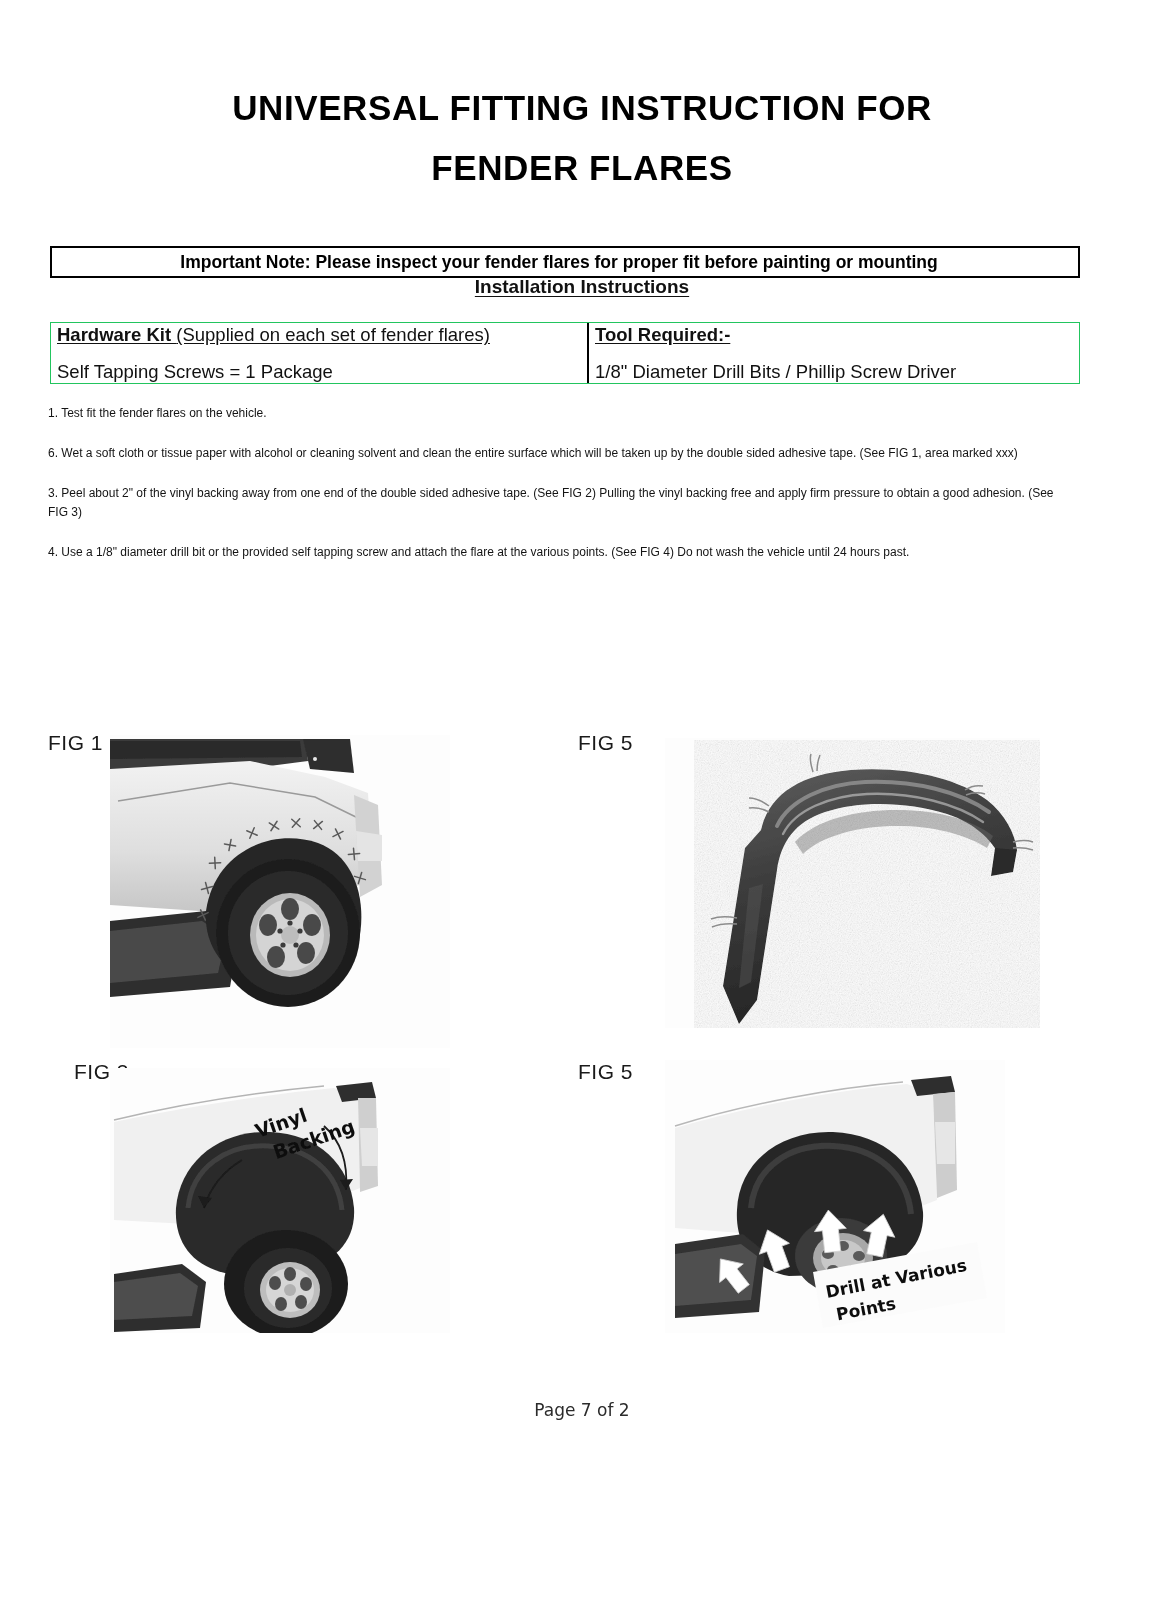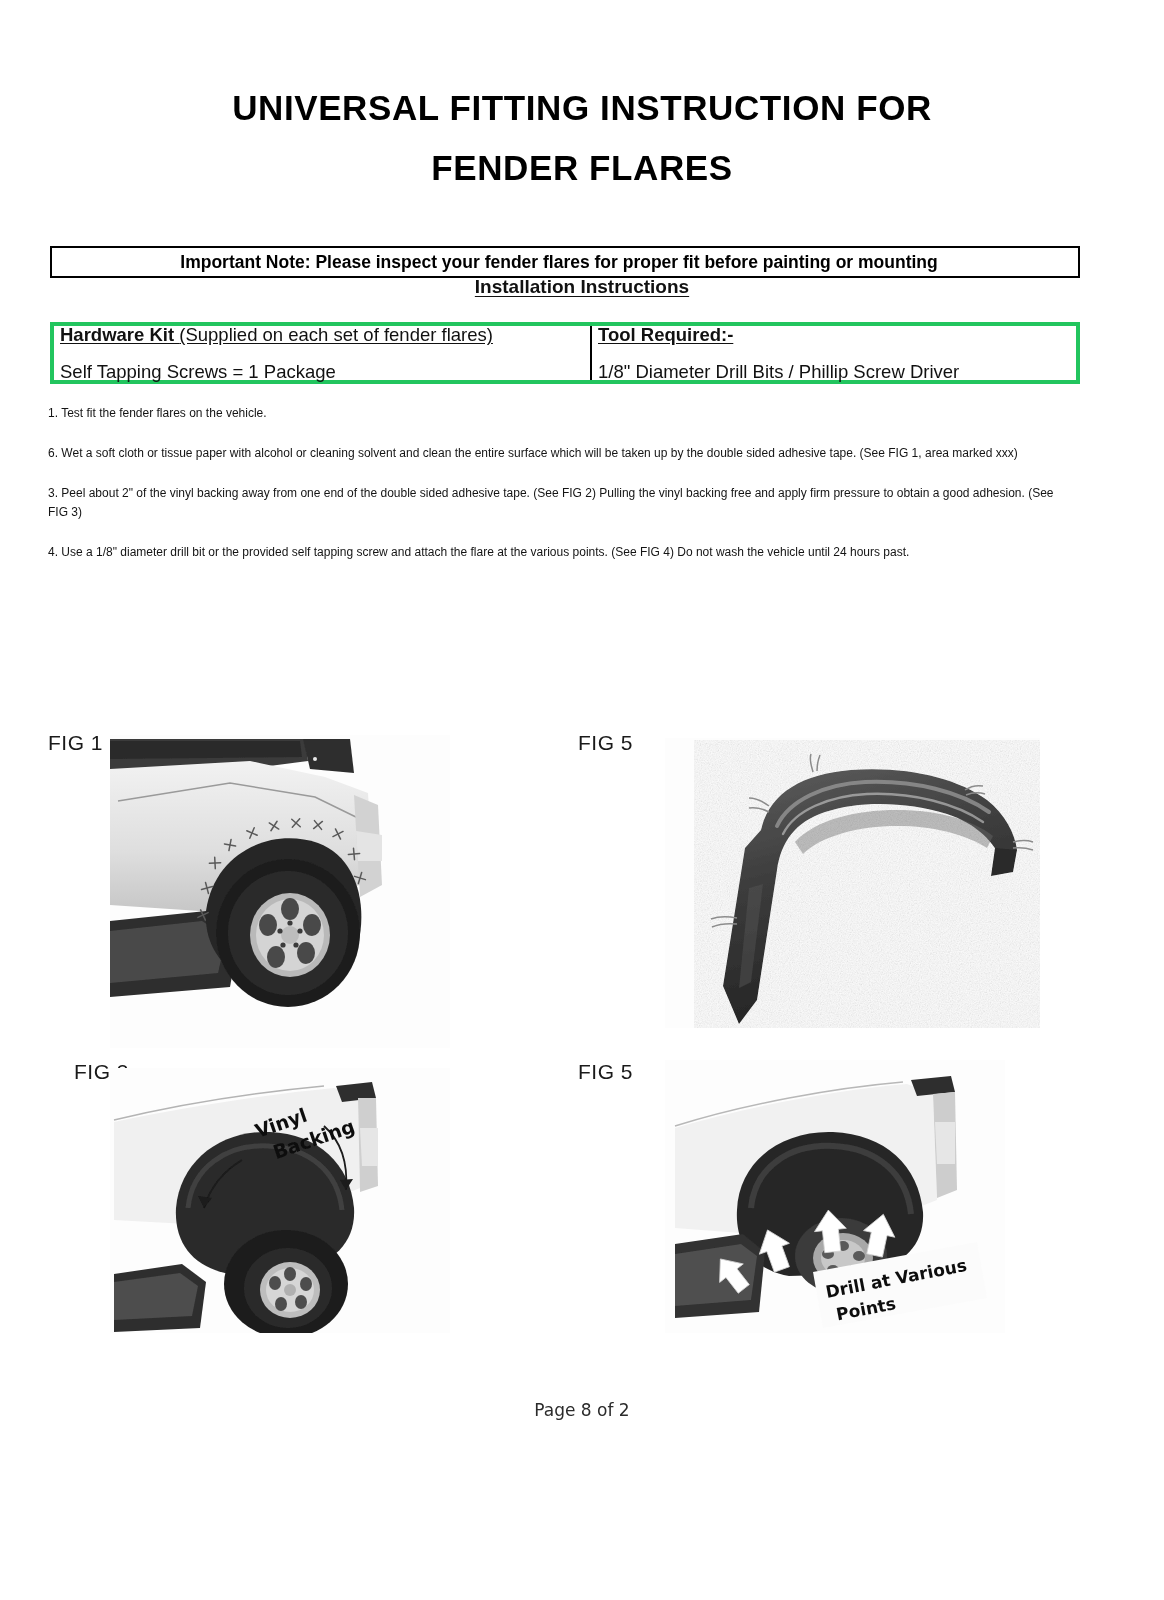--- a/index.html
+++ b/index.html
@@ -65,21 +65,21 @@
     text-underline-offset: 3px;
   }
 
   
   #hardware-table {
     position: absolute;
     left: 50px;
     top: 322px;
     width: 1030px;
     height: 62px;
-    border: 4px solid #22c55e;
+    border: 1px solid #22c55e;
     box-sizing: border-box;
     display: flex;
   }
   .table-col {
     box-sizing: border-box;
     padding: 2px 0 0 6px;
     display: flex;
     flex-direction: column;
     justify-content: center;
   }
@@ -465,13 +465,13 @@
     </g>
 
     <path d="M148 212 L312 182 L322 238 L158 268 Z" fill="#fbfbfb"></path>
     <g transform="translate(162,238) rotate(-11)">
       <text x="0" y="0" font-family="'DejaVu Sans', sans-serif" font-size="17" font-weight="bold" fill="#101010">Drill at Various</text>
       <text x="6" y="24" font-family="'DejaVu Sans', sans-serif" font-size="17" font-weight="bold" fill="#101010">Points</text>
     </g>
   </g>
 </svg>
 
-<div id="page-footer">Page 8 of 2</div>
+<div id="page-footer">Page 7 of 2</div>
 
 </body></html>

